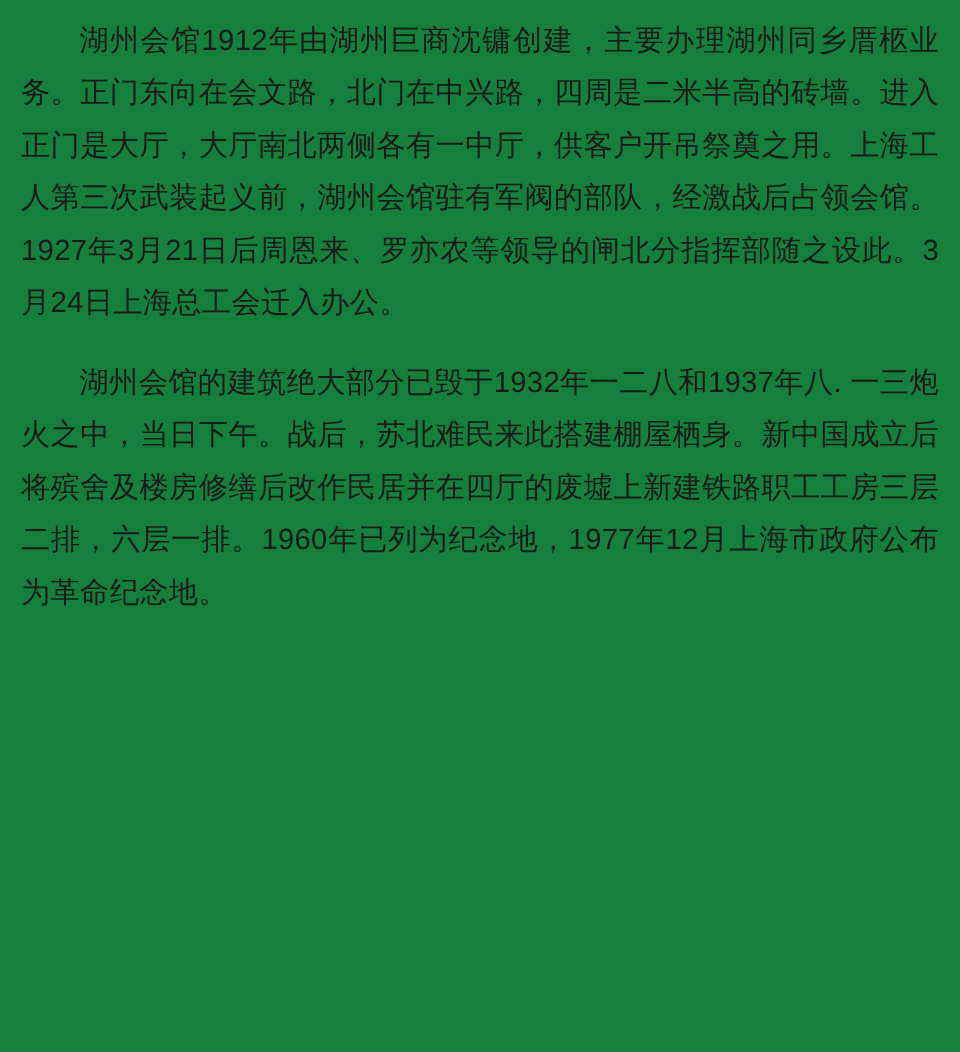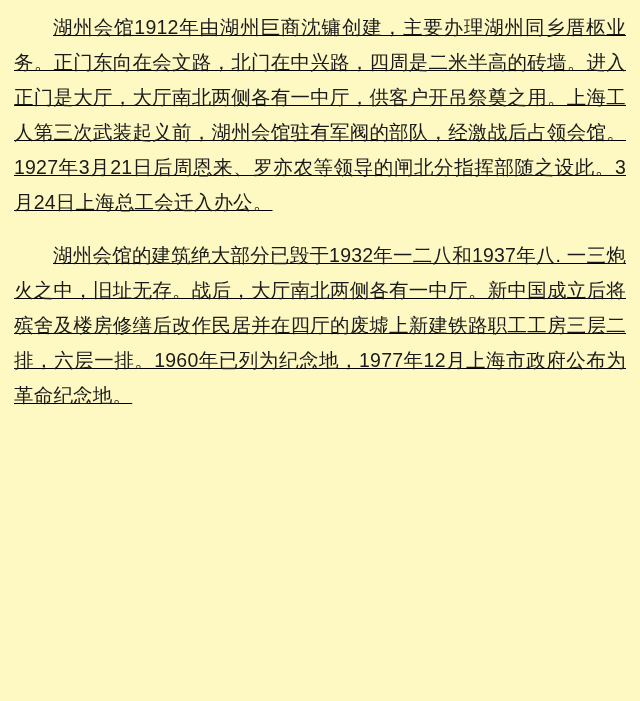--- a/index.html
+++ b/index.html
@@ -11,22 +11,21 @@
     width: 640px;
     height: 701px;
     overflow: hidden;
     font-family: "Liberation Sans", sans-serif;
   }
   #document-body {
     box-sizing: border-box;
     width: 640px;
     height: 701px;
     padding: 10px 14px 0 14px;
-    background: #fef9c3;
-    text-decoration: underline;
+    background: #15803d;
   }
   .para {
     margin: 0 0 18px 0;
     font-family: "Liberation Sans", sans-serif;
     font-size: 19.5px;
     line-height: 35px;
     color: #1a1a1a;
     text-align: justify;
     text-justify: inter-character;
     text-indent: 2em;
@@ -35,14 +34,14 @@
   }
   .para:last-child {
     margin-bottom: 0;
   }
 </style>
 </head>
 <body>
 
 <div id="document-body">
   <p class="para">湖州会馆1912年由湖州巨商沈镛创建，主要办理湖州同乡厝柩业务。正门东向在会文路，北门在中兴路，四周是二米半高的砖墙。进入正门是大厅，大厅南北两侧各有一中厅，供客户开吊祭奠之用。上海工人第三次武装起义前，湖州会馆驻有军阀的部队，经激战后占领会馆。1927年3月21日后周恩来、罗亦农等领导的闸北分指挥部随之设此。3月24日上海总工会迁入办公。</p>
-  <p class="para">湖州会馆的建筑绝大部分已毁于1932年一二八和1937年八. 一三炮火之中，旧址无存。战后，大厅南北两侧各有一中厅。新中国成立后将殡舍及楼房修缮后改作民居并在四厅的废墟上新建铁路职工工房三层二排，六层一排。1960年已列为纪念地，1977年12月上海市政府公布为革命纪念地。</p>
+  <p class="para">湖州会馆的建筑绝大部分已毁于1932年一二八和1937年八. 一三炮火之中，当日下午。战后，苏北难民来此搭建棚屋栖身。新中国成立后将殡舍及楼房修缮后改作民居并在四厅的废墟上新建铁路职工工房三层二排，六层一排。1960年已列为纪念地，1977年12月上海市政府公布为革命纪念地。</p>
 </div>
 
 </body></html>

